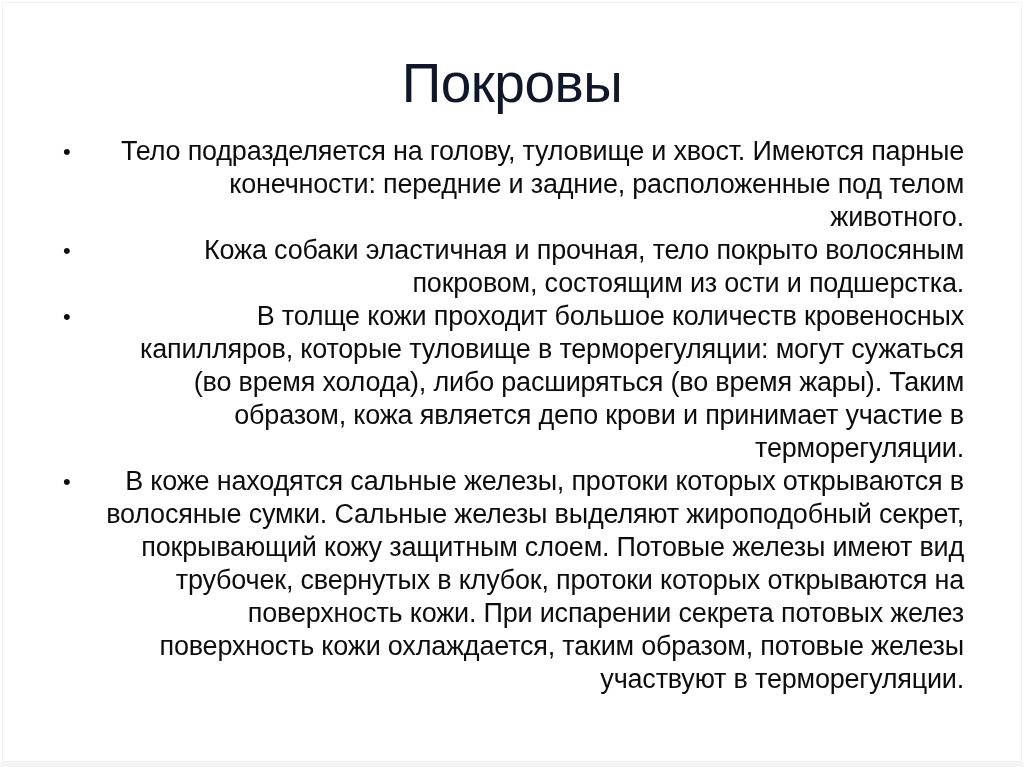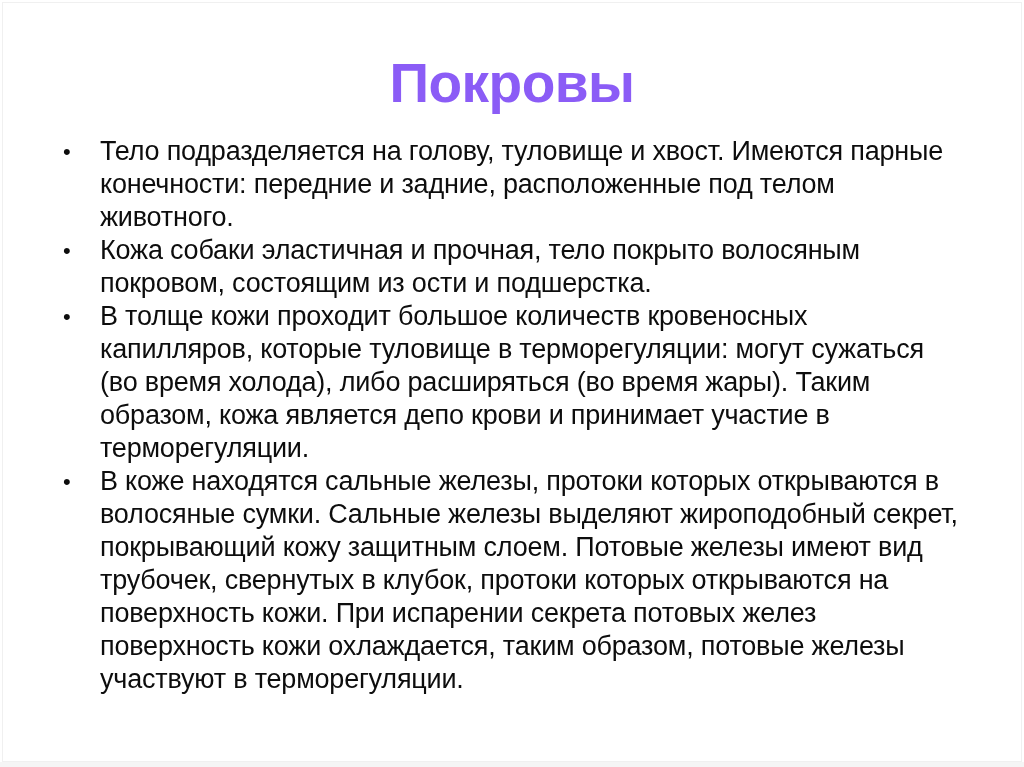--- a/index.html
+++ b/index.html
@@ -35,23 +35,23 @@
     bottom: 0;
     height: 5px;
     background: #f5f5f5;
   }
   .slide-title {
     margin: 0;
     padding-top: 52px;
     text-align: center;
     font-size: 55px;
     line-height: 1.15;
-    font-weight: 700;
+    font-weight: 400;
     letter-spacing: -0.5px;
-    color: #8b5cf6;
+    color: #0f172a;
   }
   .bullet-list {
     list-style: none;
     margin: 20px 60px 0 60px;
     padding: 0;
   }
   .bullet-item {
     display: flex;
     align-items: flex-start;
     font-size: 27px;
@@ -62,20 +62,21 @@
     flex: 0 0 37px;
     font-size: 22px;
     line-height: 33px;
     text-align: left;
     padding-left: 3px;
     color: #0d0d0d;
   }
   .bullet-text {
     flex: 1 1 auto;
     letter-spacing: -0.2px;
+    text-align: right;
   }
 </style>
 </head>
 <body>
 
 <div class="slide">
   <div class="slide-frame"></div>
 
   <h1 class="slide-title">Покровы</h1>
 

